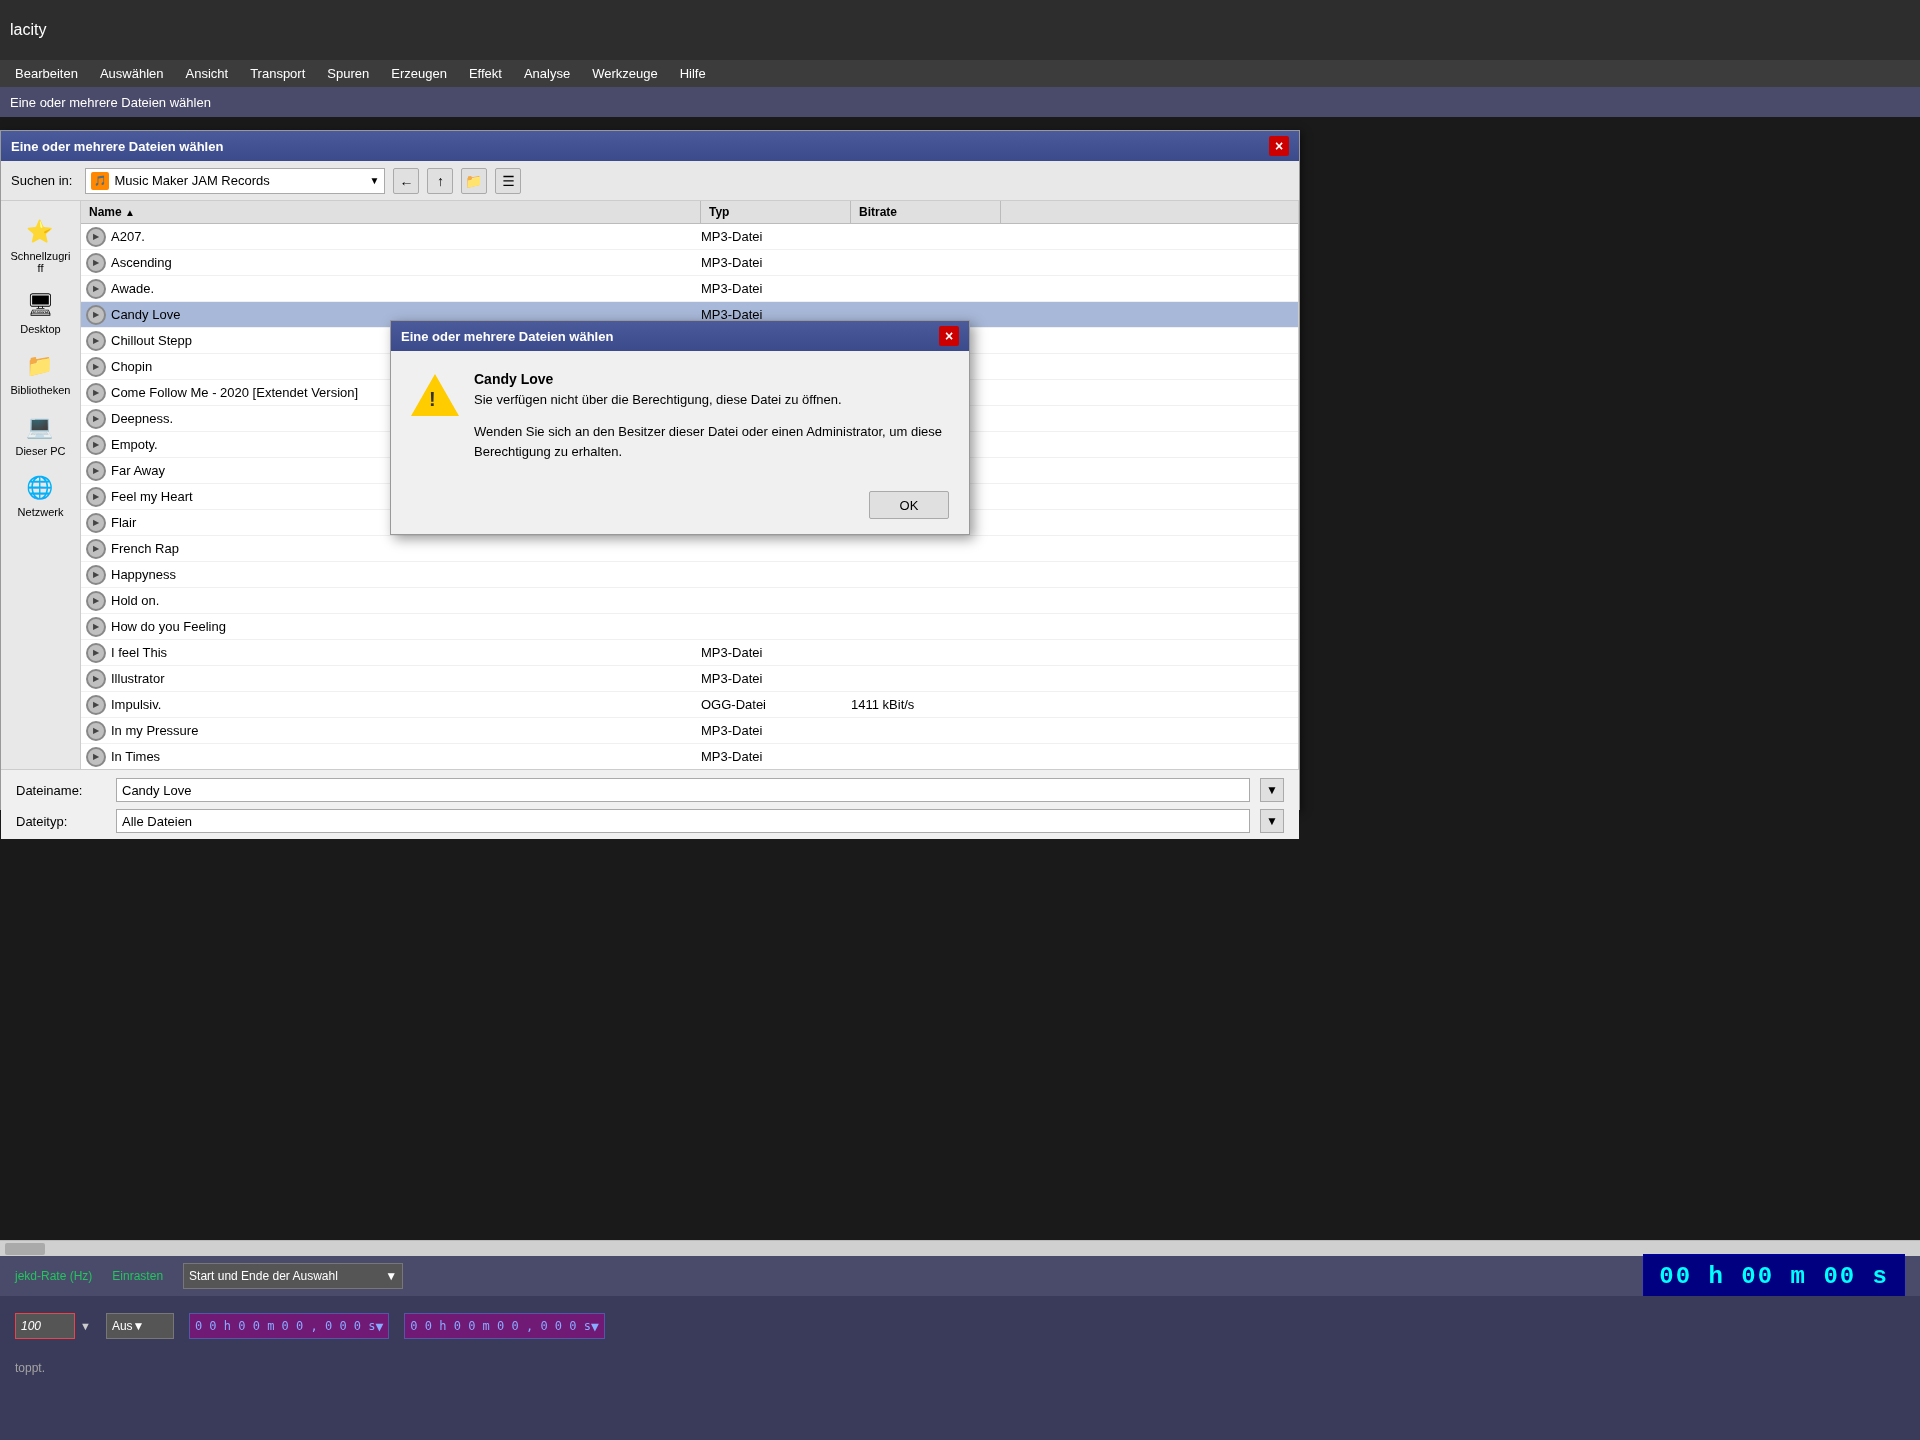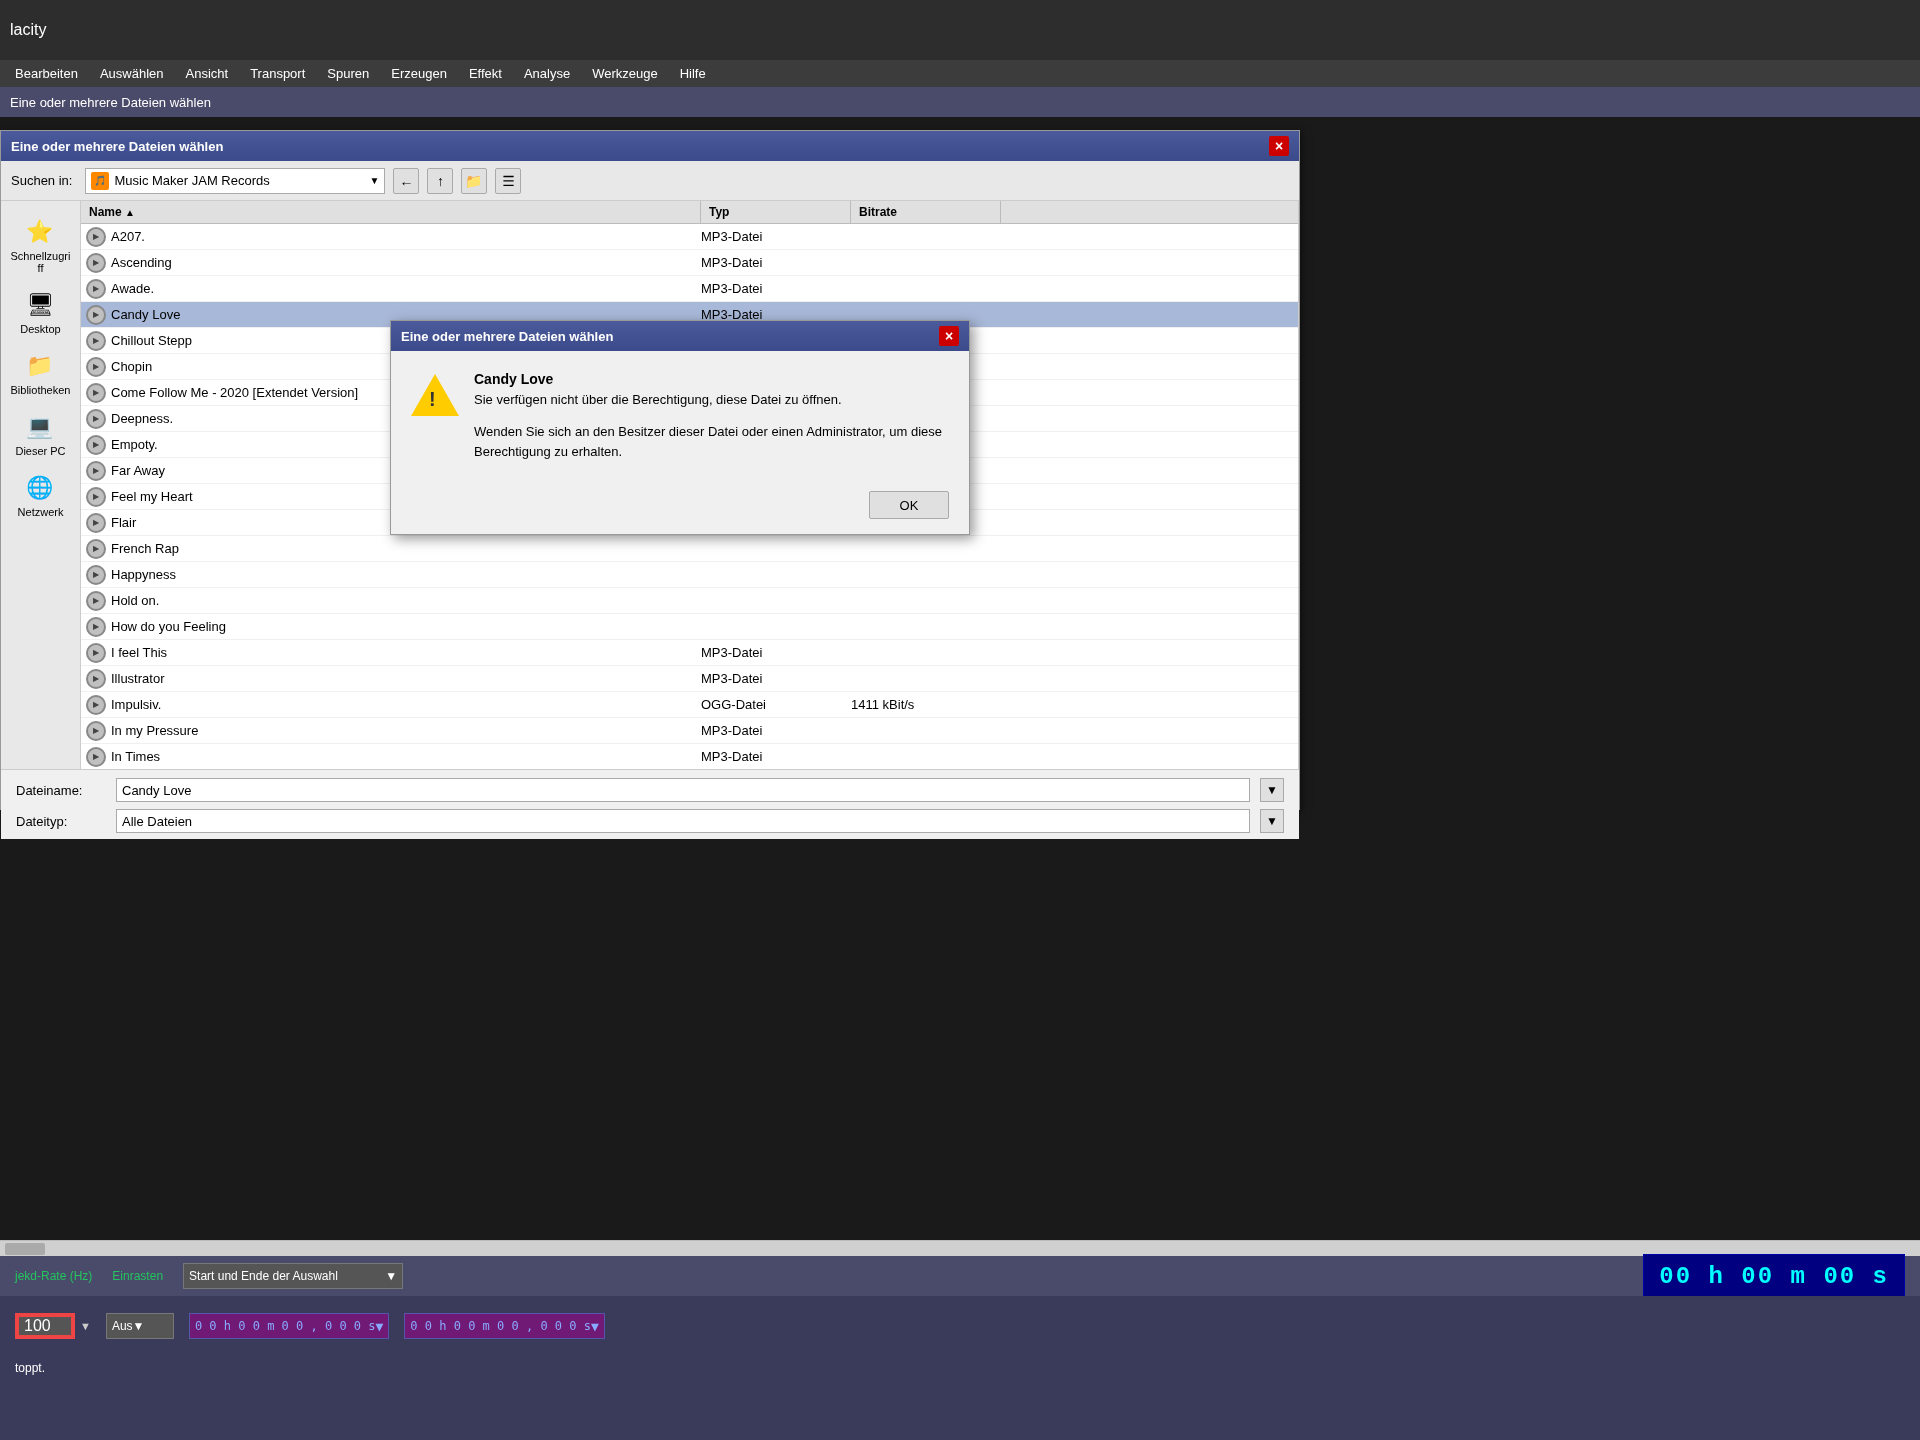--- a/index.html
+++ b/index.html
@@ -438,25 +438,26 @@
     }
 
     .status-label {
       color: #22c55e;
       font-size: 12px;
       white-space: nowrap;
     }
 
     .status-input {
       background: #555;
-      border: 4px solid #ef4444;
+      border: 1px solid #ef4444;
       color: #fff;
       height: 26px;
       padding: 0 5px;
-      font-size: 16px;
+      font-size: 12px;
+      font-style: italic;
     }
 
     .status-dropdown {
       background: #555;
       border: 1px solid #777;
       color: #fff;
       height: 26px;
       padding: 0 5px;
       font-size: 12px;
       display: flex;
@@ -470,21 +471,21 @@
       color: #88aaff;
       font-family: monospace;
       font-size: 13px;
       padding: 2px 5px;
       height: 26px;
       display: flex;
       align-items: center;
     }
 
     .bottom-text {
-      color: #ffffff;
+      color: #a3a3a3;
       font-size: 12px;
       padding: 5px 15px;
     }
 
     .scrollbar-h {
       height: 16px;
       background: #d0d0d0;
       border-top: 1px solid #bbb;
       display: flex;
       align-items: center;

